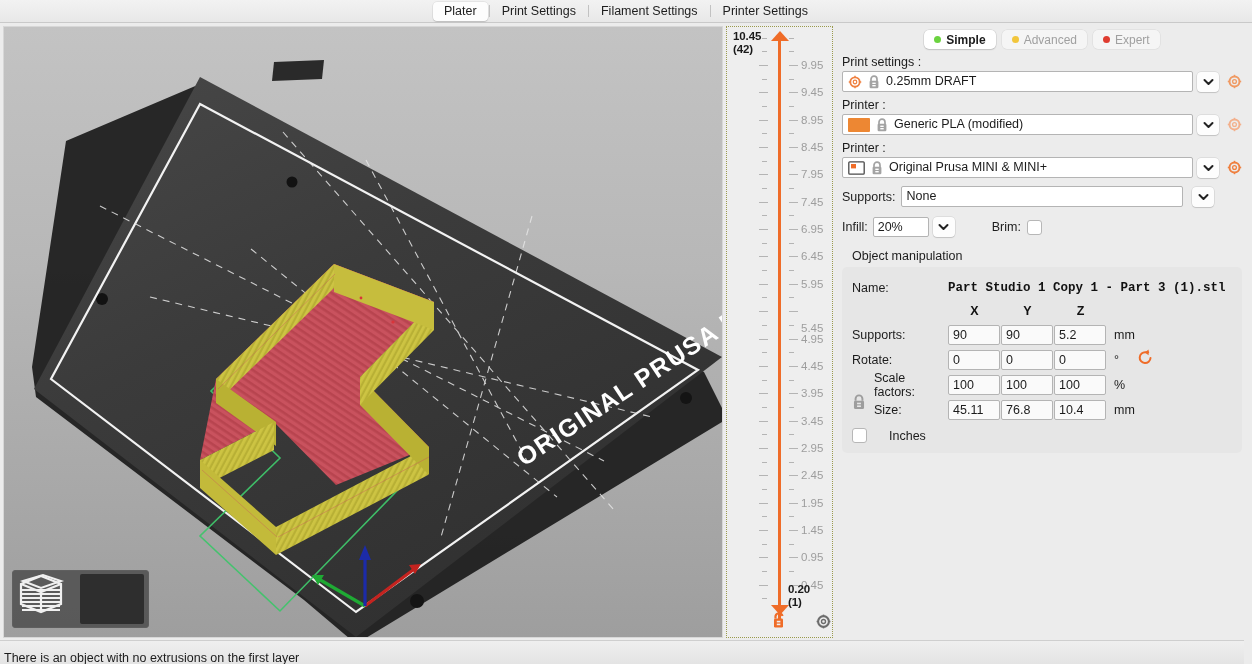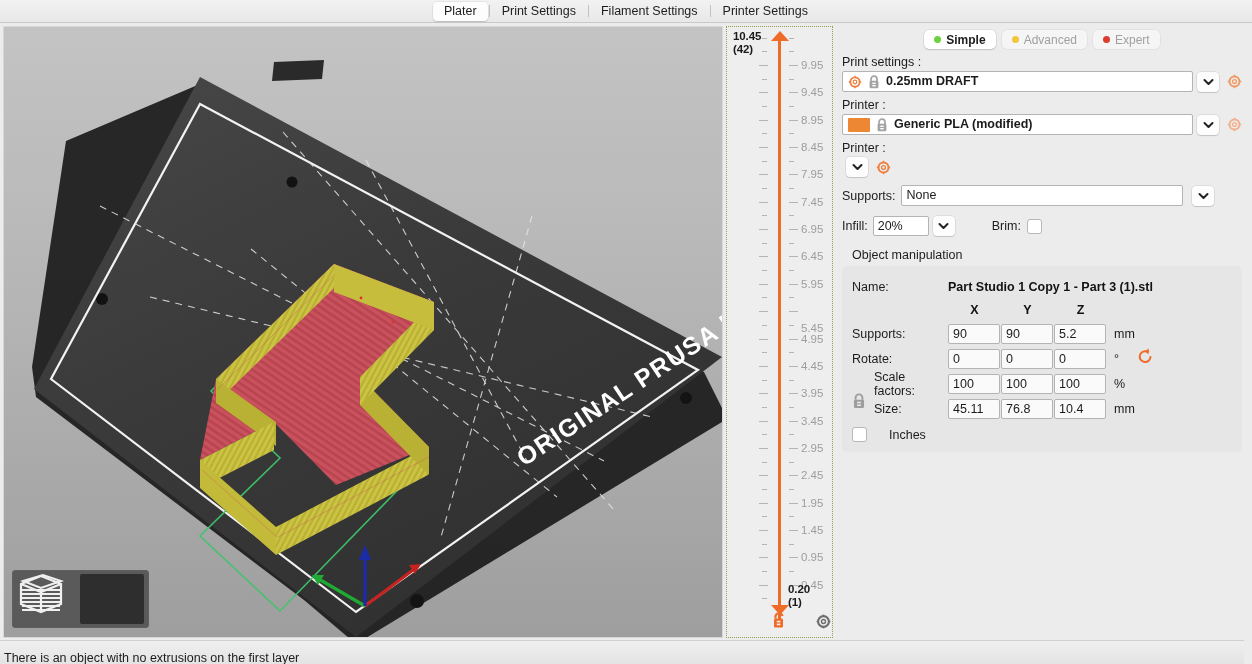--- a/index.html
+++ b/index.html
@@ -101,21 +101,21 @@
     display:flex; align-items:center; gap:5px;
     height: 19px; padding: 0 10px; border-radius: 5px;
     font-size: 12px; color:#a0a0a0; background:#f5f5f5;
     box-shadow: 0 0 0 0.5px rgba(0,0,0,.08);
   }
   .modebtn.active { background:#ffffff; color:#1b1b1b; font-weight:bold;
     box-shadow: 0 0 0 0.5px rgba(0,0,0,.12), 0 1px 1.5px rgba(0,0,0,.13); }
   .dot { width:7px; height:7px; border-radius:50%; display:inline-block; }
 
   .fieldlabel { font-size:12.5px; color:#1c1c1c; margin: 6px 0 2px 6px; }
-  .rowline { display:flex; align-items:center; padding: 0 4px 0 6px; font-weight: bold; }
+  .rowline { display:flex; align-items:center; padding: 0 4px 0 6px; }
   .combo {
     flex:1; height: 21px; background:#fff; border:1px solid #b4b4b4; border-radius:2px;
     display:flex; align-items:center; padding: 0 5px; gap: 6px;
     font-size:12.5px; color:#1b1b1b;
   }
   .combo .txt { line-height: 19px; }
   .dropbtn {
     width:22px; height:20px; margin-left:4px; background:#fdfdfd; border-radius:4px;
     box-shadow: 0 0 0 0.5px rgba(0,0,0,.13), 0 1px 1px rgba(0,0,0,.12);
     display:flex; align-items:center; justify-content:center;
@@ -134,21 +134,21 @@
   .checkbox {
     width:15px; height:15px; background:#fff; border:1px solid #b7b7b7; border-radius:3px;
   }
 
   .objtitle { font-size:12.5px; color:#1c1c1c; margin: 12px 0 4px 16px; }
   .objbox {
     margin: 0 6px; background:#e6e6e6; border-radius:5px; padding: 8px 10px 10px 10px;
   }
   .objrow { display:flex; align-items:center; height:25px; }
   .objrow .lab { font-size:12.5px; color:#1c1c1c; width: 96px; }
-  .objname { font-size:12.5px; font-weight:bold; color:#121212; }
+  .objname { font-size:12.5px; font-weight:bold; color:#121212;font-family:Liberation Mono, monospace; }
   .axhdr { display:flex; align-items:center; height:22px; padding-left:96px; }
   .axhdr span { width: 53px; text-align:center; font-size:12.5px; font-weight:bold; color:#121212; }
   .numfield {
     width: 52px; height: 20px; background:#fafafa; border:1px solid #b4b4b4; border-radius:2px;
     font-size:12.5px; color:#1b1b1b; padding: 0 4px; line-height:18px; margin-right: 1px;
   }
   .unit { font-size:12.5px; color:#1c1c1c; margin-left:7px; width:26px; }
   .sublab { font-size:12.5px; color:#1c1c1c; width: 96px; padding-left: 22px; }
   .inchesrow { display:flex; align-items:center; gap:22px; padding-top:6px; }
   .inchesrow .lab { font-size:12.5px; color:#1c1c1c; }
@@ -527,20 +527,33 @@
               <line x1="7.5" y1="12.6" x2="7.5" y2="14.2"></line>
             <line x1="0.8" y1="7.5" x2="2.4" y2="7.5"></line>
               <line x1="12.6" y1="7.5" x2="14.2" y2="7.5"></line>
           </g>
         </svg>
       </div>
     </div>
 
     <div class="fieldlabel">Printer :</div>
     <div class="rowline">
+      <div class="combo">
+        <svg width="17" height="14" viewBox="0 0 17 14">
+          <rect x="0.8" y="0.8" width="15.4" height="12.4" rx="1" fill="none" stroke="#4a4a4a" stroke-width="1.3"></rect>
+          <rect x="3" y="3" width="5" height="4.4" fill="#ef6c28"></rect>
+        </svg>
+        <svg width="12" height="14" viewBox="0 0 12 14">
+          <path d="M3,6 V4.2 a3,3 0 0 1 6,0 V6" fill="none" stroke="#a3a3a3" stroke-width="1.7"></path>
+          <rect x="1.6" y="5.8" width="8.8" height="7.4" rx="1.2" fill="#a3a3a3"></rect>
+          <rect x="4.3" y="7.6" width="3.4" height="1.4" fill="#ffffff"></rect>
+          <rect x="4.3" y="10" width="3.4" height="1.4" fill="#ffffff"></rect>
+        </svg>
+        <span class="txt">Original Prusa MINI &amp; MINI+</span>
+      </div>
       <div class="dropbtn">
         <svg width="11" height="8" viewBox="0 0 11 8">
           <polyline points="1.5,2 5.5,6 9.5,2" fill="none" stroke="#222" stroke-width="2" stroke-linecap="round" stroke-linejoin="round"></polyline>
         </svg>
       </div>
       <div class="gearbtn">
         <svg width="15" height="15" viewBox="0 0 15 15">
           <circle cx="7.5" cy="7.5" r="5" fill="none" stroke="#ef8040" stroke-width="2"></circle>
           <circle cx="7.5" cy="7.5" r="1.9" fill="none" stroke="#ef8040" stroke-width="1.3"></circle>
           <g stroke="#ef8040" stroke-width="1.5">

